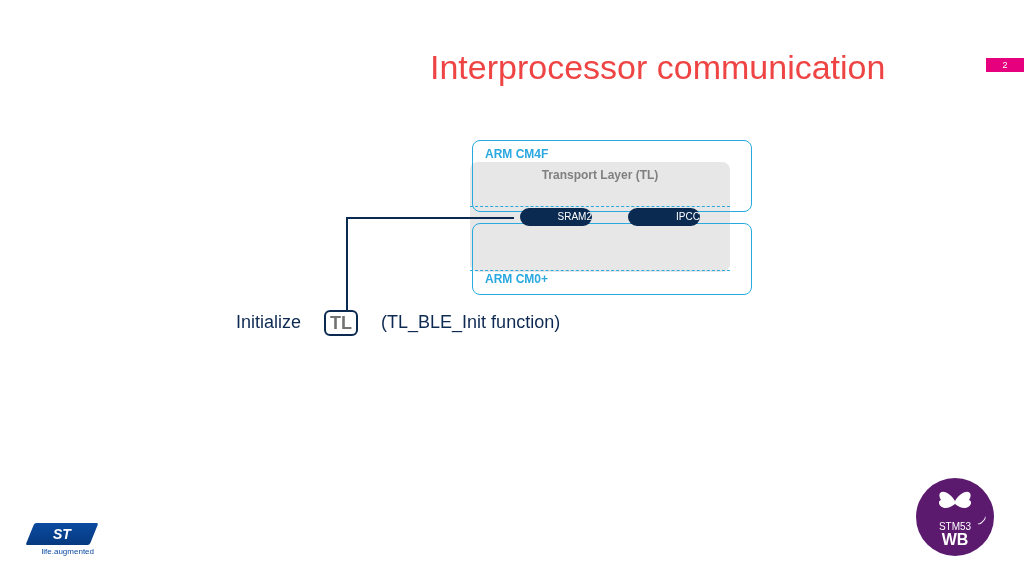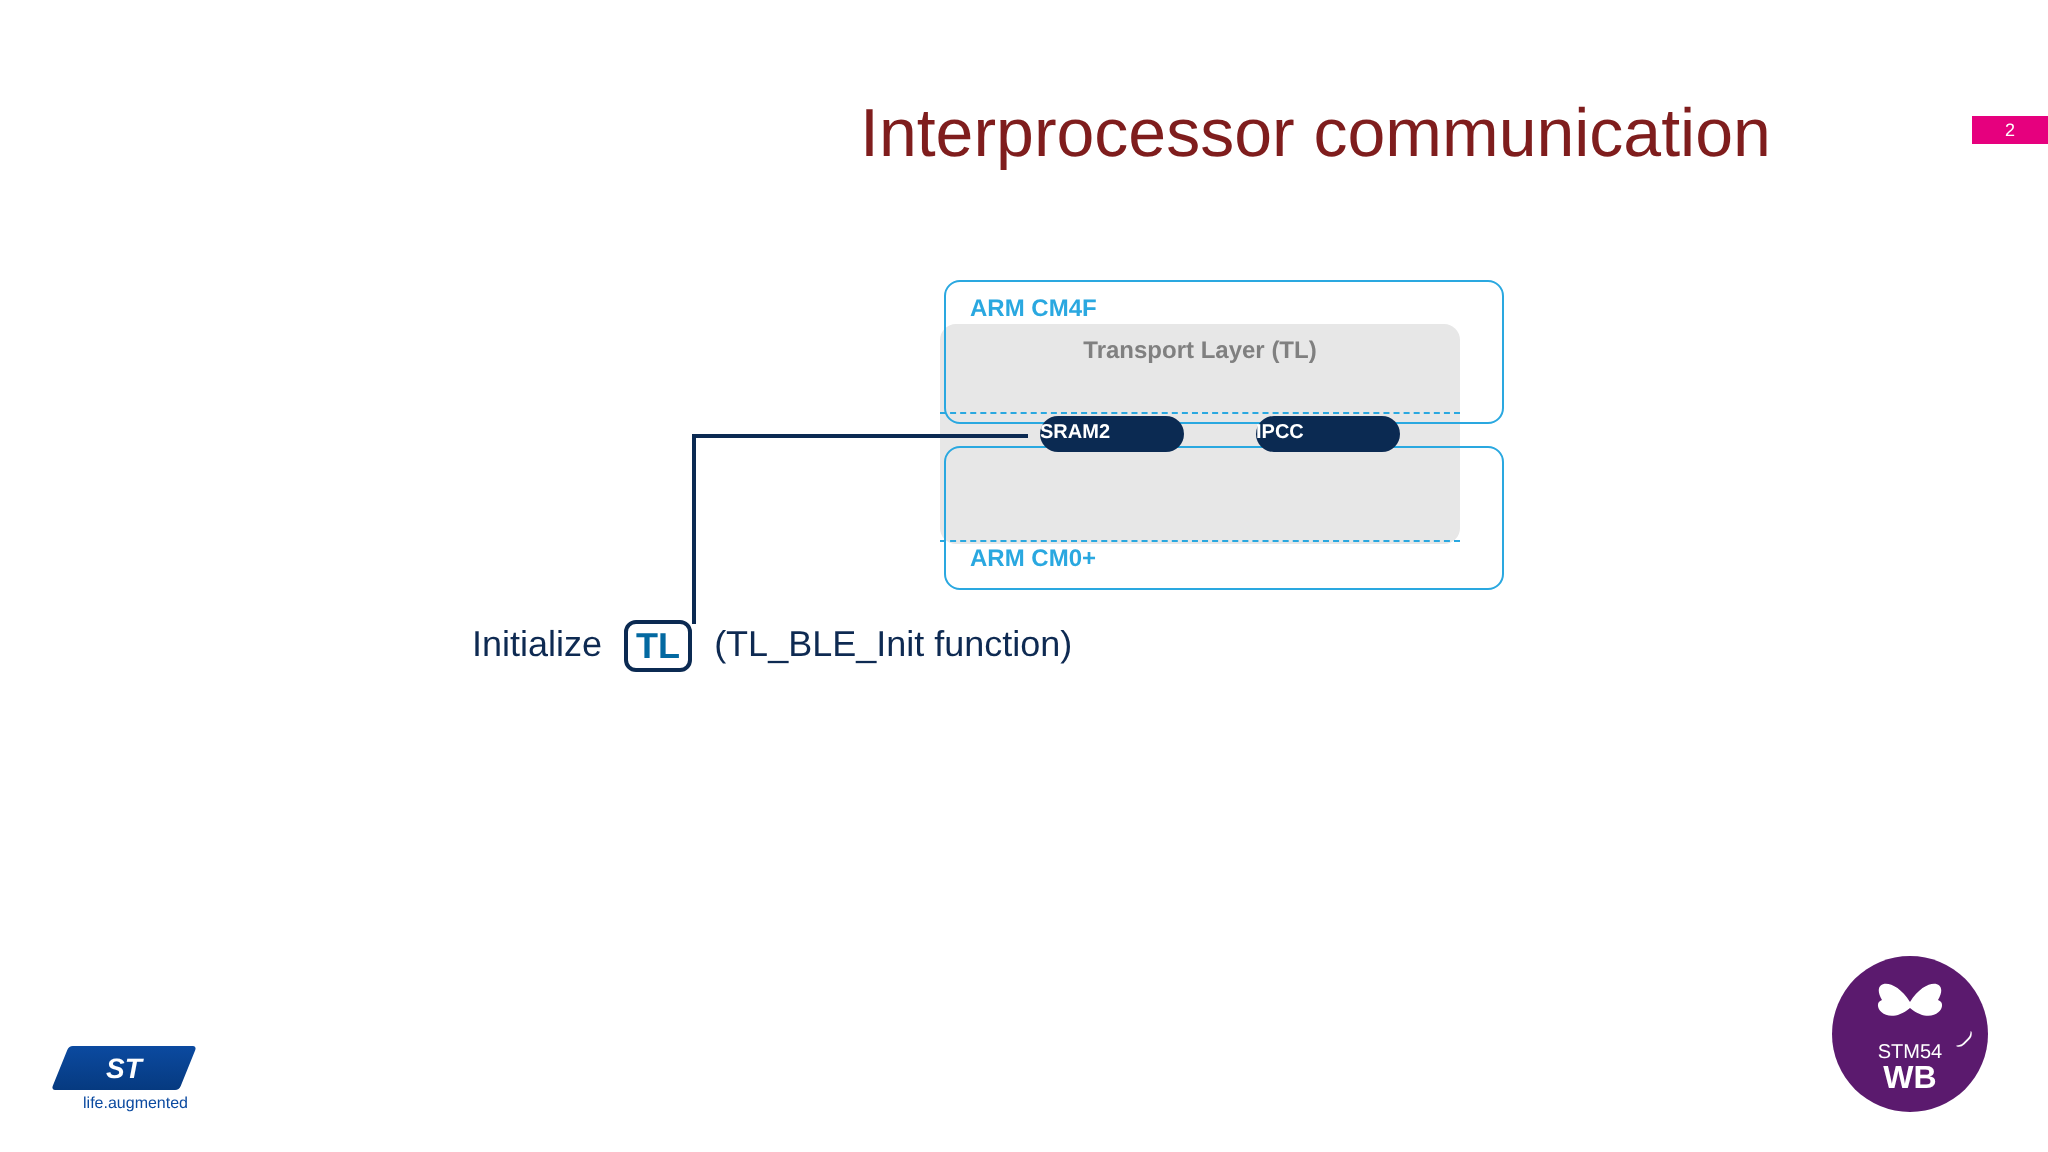--- a/index.html
+++ b/index.html
@@ -1,35 +1,35 @@
 <!DOCTYPE html>
 <html><head>
 <meta charset="utf-8">
 <style>
   html,body{margin:0;padding:0;width:1024px;height:576px;background:#fff;font-family:Arial,Helvetica,sans-serif;overflow:hidden;position:relative}
-  .title{position:absolute;top:48px;left:430px;font-size:34px;color:#7f1d1d;font-weight:400}
+  .title{position:absolute;top:48px;left:430px;font-size:34px;color:#ef4444;font-weight:400}
   .pagebadge{position:absolute;top:58px;right:0;width:38px;height:14px;background:#e6007e;color:#fff;font-size:9px;text-align:center;line-height:14px}
   .diagram{position:absolute;left:460px;top:140px;width:280px;height:155px}
   .cpu{position:absolute;left:12px;width:280px;height:72px;border:1.5px solid #2aa8e0;border-radius:8px;box-sizing:border-box}
   .cpu-top{top:0}
   .cpu-bot{top:83px}
   .cpu-label{font-size:12px;color:#2aa8e0;font-weight:600;padding:6px 0 0 12px}
   .tl-band{position:absolute;left:10px;top:22px;width:260px;height:110px;background:#e7e7e7;border-radius:8px}
   .tl-label{position:absolute;left:0;right:0;top:6px;text-align:center;font-size:12px;color:#808080;font-weight:600}
   .dash{position:absolute;left:0;right:0;border-top:1.5px dashed #2aa8e0}
   .dash1{top:44px}
   .dash2{top:108px}
-  .pill{position:absolute;top:68px;width:72px;height:18px;border-radius:9px;background:#0b2a52;color:#fff;font-size:10px;line-height:18px;text-align:left;font-weight:700}
+  .pill{position:absolute;top:68px;width:72px;height:18px;border-radius:9px;background:#0b2a52;color:#fff;font-size:10px;line-height:18px;text-align:right;font-weight:400}
   .pill.sram{left:60px}
   .pill.ipcc{left:168px}
   .connector{position:absolute;border-color:#0b2a52;border-style:solid;border-width:2px}
   .conn-h{left:346px;top:217px;width:168px;height:0;border-left:none;border-right:none;border-bottom:none}
   .conn-v{left:346px;top:217px;height:95px;width:0;border-top:none;border-bottom:none;border-right:none}
   .caption{position:absolute;left:236px;top:310px;font-size:18px;color:#0e2a52}
-  .tl-box{display:inline-block;border:2px solid #0b2a52;border-radius:6px;padding:0 4px;font-weight:600;color:#0369a1;line-height:22px;vertical-align:middle;margin:0 6px}
+  .tl-box{display:inline-block;border:2px solid #0b2a52;border-radius:6px;padding:0 4px;font-weight:600;color:#737373;line-height:22px;vertical-align:middle;margin:0 18px}
   .st-logo{position:absolute;left:30px;bottom:20px}
   .st-logo .bar{width:64px;height:22px;background:linear-gradient(180deg,#0b4aa0,#063a80);transform:skewX(-22deg);border-radius:2px;display:flex;align-items:center;justify-content:center}
   .st-logo .bar span{color:#fff;font-weight:700;font-style:italic;font-size:14px;transform:skewX(22deg)}
   .st-logo .tag{font-size:8px;color:#0b4aa0;margin-top:2px;text-align:right}
   .stm32wb{position:absolute;right:30px;bottom:20px;width:78px;height:78px;border-radius:50%;background:#5b1a6e;display:flex;flex-direction:column;align-items:center;justify-content:flex-end;color:#fff;padding-bottom:8px;box-sizing:border-box}
   .stm32wb svg{position:absolute;top:8px}
   .stm32wb .t1{font-size:10px;font-weight:600;line-height:1}
   .stm32wb .t1 span{font-weight:400}
   .stm32wb .t2{font-size:16px;font-weight:700;line-height:1}
   .wifi{position:absolute;right:9px;top:36px;font-size:11px;transform:rotate(45deg);color:#fff}
@@ -70,15 +70,15 @@
       <span>ST</span>
     </div>
   <div class="tag">life.augmented</div>
 </div>
 
 <div class="stm32wb">
   <svg width="40" height="30" viewBox="0 0 40 30">
     <path d="M20 15 C12 2, 0 4, 6 14 C0 16, 8 28, 20 18 C32 28, 40 16, 34 14 C40 4, 28 2, 20 15 Z" fill="#ffffff"></path>
   </svg>
   <span class="wifi">⟯</span>
-  <div class="t1"><span>STM</span><span>54</span></div>
+  <div class="t1"><span>STM</span><span>53</span></div>
   <div class="t2">WB</div>
 </div>
 
 </body></html>

